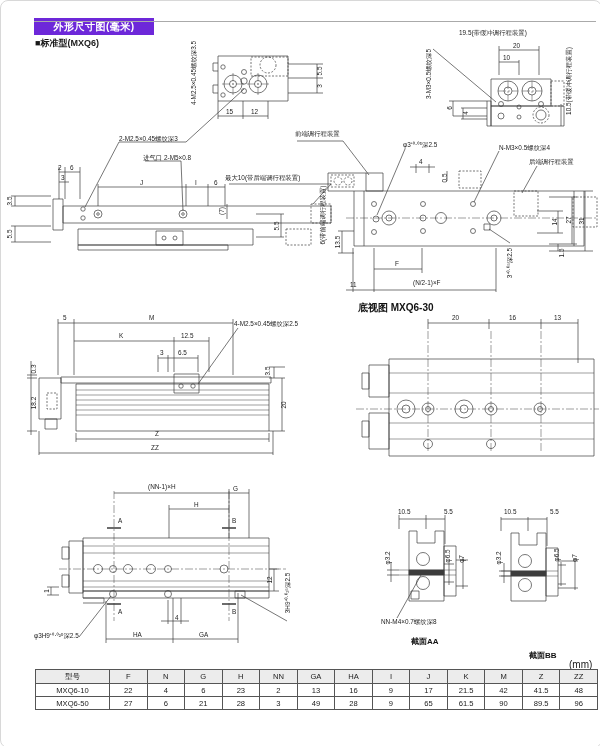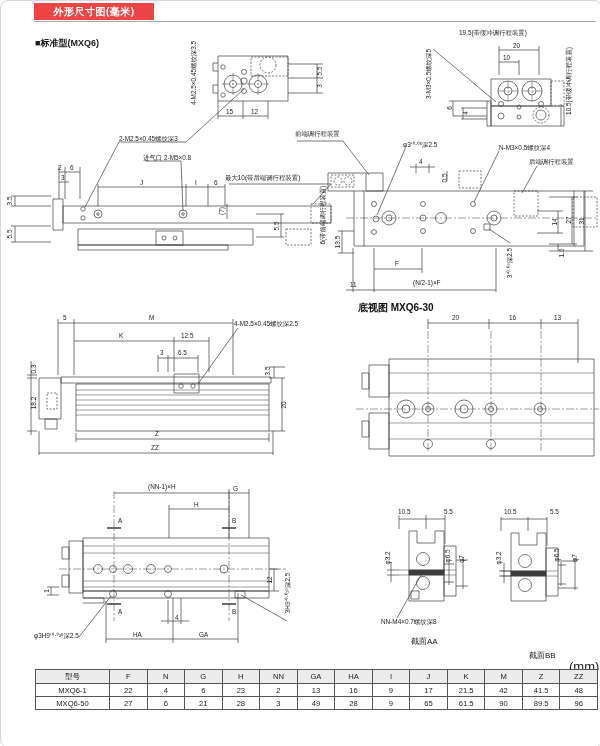--- a/index.html
+++ b/index.html
@@ -1,29 +1,29 @@
 <!DOCTYPE html>
 <html><head>
 <meta charset="utf-8">
 <style>
   html,body{margin:0;padding:0;background:#fff}
   .page{position:relative;width:600px;height:746px;background:#fff;overflow:hidden;
         font-family:"Liberation Sans",sans-serif;color:#1a1a1a;border:1px solid #d8d8d8;border-radius:8px}
   .art{position:absolute;left:0;top:0}
   .art *{vector-effect:non-scaling-stroke}
-  .hdr{position:absolute;left:33px;top:2px;width:120px;height:17px;background:#ef4444;color:#fff;
+  .hdr{position:absolute;left:33px;top:17px;width:120px;height:17px;background:#6d28d9;color:#fff;
        font-weight:bold;font-size:10px;line-height:17px;text-align:center;letter-spacing:.5px}
   .hdr-rule{position:absolute;left:33px;top:20px;width:562px;border-top:1px solid #aaa}
   .sub{position:absolute;left:34px;top:36px;font-size:9px;font-weight:bold}
   .L{position:absolute;font-size:6.4px;line-height:1;white-space:nowrap;color:#222}
   .V{position:absolute;font-size:6.4px;line-height:1;white-space:nowrap;color:#222;
      transform:translate(-50%,-50%) rotate(-90deg)}
   .d6t{font-size:10px;font-weight:bold;color:#111}
-  .sec{font-size:8px;font-weight:normal;color:#111}
-  .unit{position:absolute;left:568px;top:658px;font-size:13px}
+  .sec{font-size:8px;font-weight:bold;color:#111}
+  .unit{position:absolute;left:568px;top:658px;font-size:10px}
   .tbl{position:absolute;left:34px;top:668px;width:563px}
   table{border-collapse:collapse;width:100%;font-size:7.6px;table-layout:fixed}
   th,td{border:1px solid #555;text-align:center;height:12px;padding:0;font-weight:normal;overflow:hidden}
   thead th{background:#ececec;height:13px}
 </style>
 </head>
 <body>
 
 <div class="page">
 
@@ -365,21 +365,21 @@
           <th>I</th>
           <th>J</th>
           <th>K</th>
           <th>M</th>
           <th>Z</th>
           <th>ZZ</th>
         </tr>
       </thead>
       <tbody>
         <tr>
-          <td>MXQ6-1</td>
+          <td>MXQ6-10</td>
           <td>22</td>
           <td>4</td>
           <td>6</td>
           <td>23</td>
           <td>2</td>
           <td>13</td>
           <td>16</td>
           <td>9</td>
           <td>17</td>
           <td>21.5</td>

